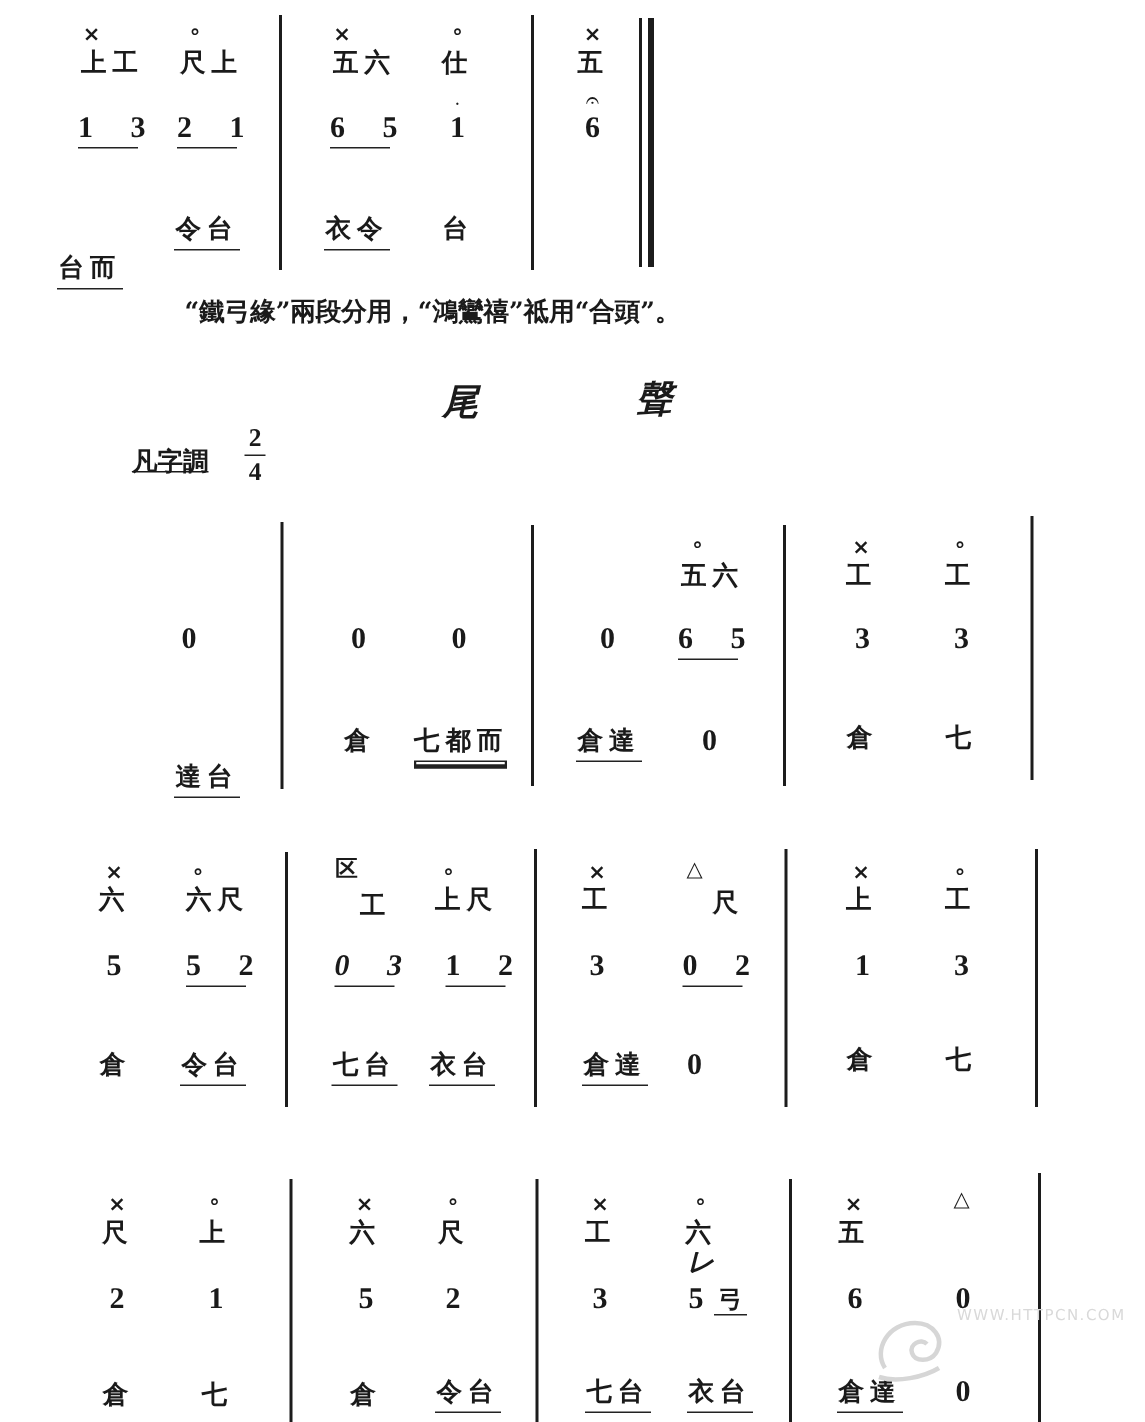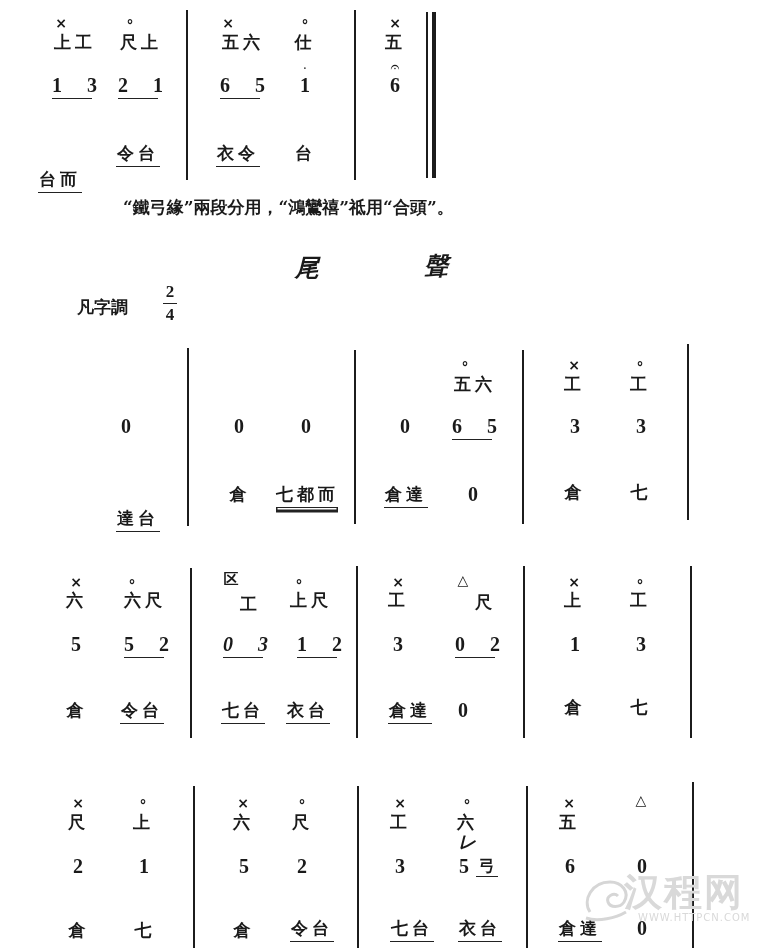--- a/index.html
+++ b/index.html
@@ -57,21 +57,21 @@
 
   <div class="bar thin" style="left:426px;top:12px;height:166px;"></div>
   <div class="bar" style="left:432px;top:12px;width:4px;height:166px;"></div>
 </div>
 
 <div class="abs note-text" style="left:78px;top:196px;">“鐵弓緣”兩段分用，“鴻鸞禧”祗用“合頭”。</div>
 
 <div class="abs title" style="left:295px;top:252px;">尾</div>
 <div class="abs title" style="left:424px;top:250px;">聲</div>
 
-<div class="abs key" style="left:77px;top:296px;">凡字調</div>
+<div class="abs key" style="left:88px;top:296px;text-decoration:underline;">凡字調</div>
 <div class="frac" style="left:160px;top:282px;width:20px;">
   <div>2</div>
   <div class="line"></div>
   <div>4</div>
 </div>
 
 <div>
   <div class="bar" style="left:187px;top:348px;height:178px;"></div>
   <div class="bar thin" style="left:354px;top:350px;height:174px;"></div>
   <div class="bar" style="left:522px;top:350px;height:174px;"></div>
@@ -183,19 +183,18 @@
   <div class="cell mark" style="left:561px;top:796px;width:16px;">×</div>
   <div class="cell mark" style="left:632px;top:793px;width:18px;">△</div>
   <div class="cell gc" style="left:559px;top:812px;width:20px;">五</div>
   <div class="cell num single" style="left:562px;top:856px;width:16px;">6</div>
   <div class="cell num single" style="left:634px;top:856px;width:16px;">0</div>
   <div class="cell perc ul" style="left:558px;top:918px;width:44px;">倉達</div>
   <div class="cell num single" style="left:634px;top:918px;width:16px;">0</div>
 </div>
 
 <div class="abs watermark" style="left:580px;top:872px;width:180px;">
-  <div style="font-size:38px;font-weight:bold;line-height:40px;padding-left:44px;letter-spacing:2px;">汉程网</div>
   <div style="font-size:10px;letter-spacing:1px;padding-left:58px;">WWW.HTTPCN.COM</div>
   <svg class="abs" style="left:0;top:0;" width="54" height="52" viewBox="0 0 54 52">
     <path d="M10 40 C 2 28, 12 10, 30 10 C 42 10, 50 20, 44 30 C 40 36, 30 36, 28 30 C 26 24, 34 20, 38 24" fill="none" stroke="#d6d6d6" stroke-width="3"></path>
     <path d="M6 46 C 18 50, 36 46, 46 40" fill="none" stroke="#d6d6d6" stroke-width="3"></path>
   </svg>
 </div>
 
 </body></html>

